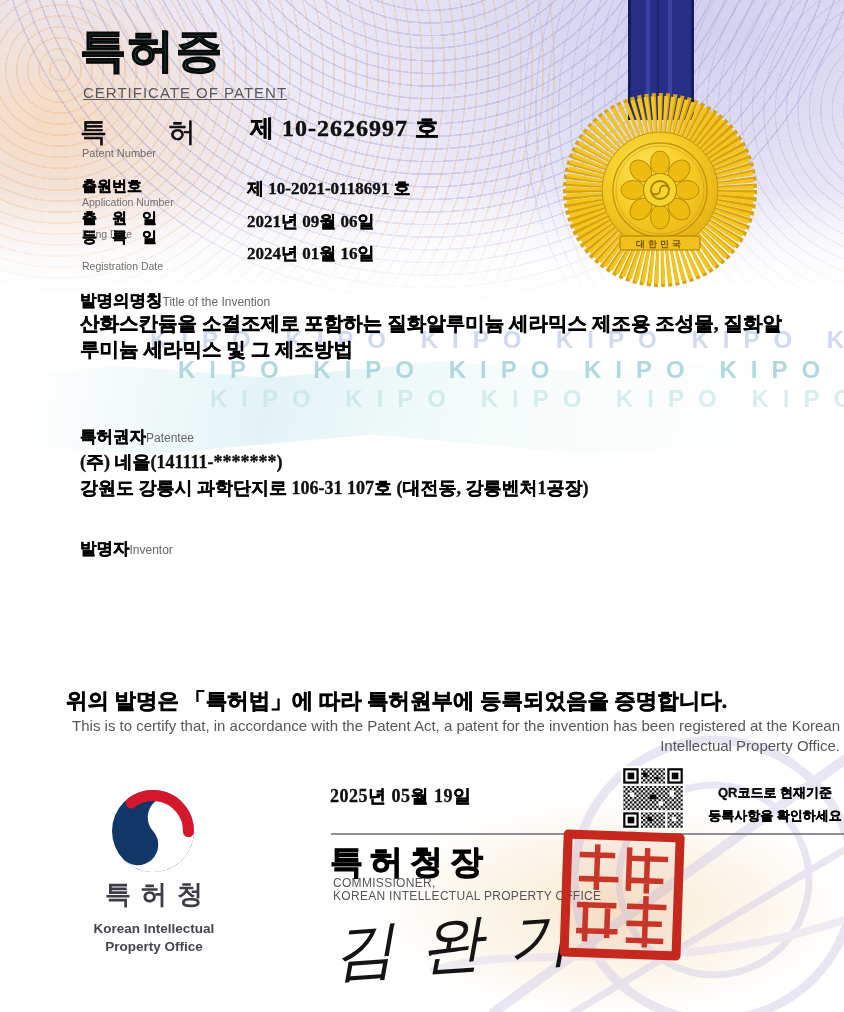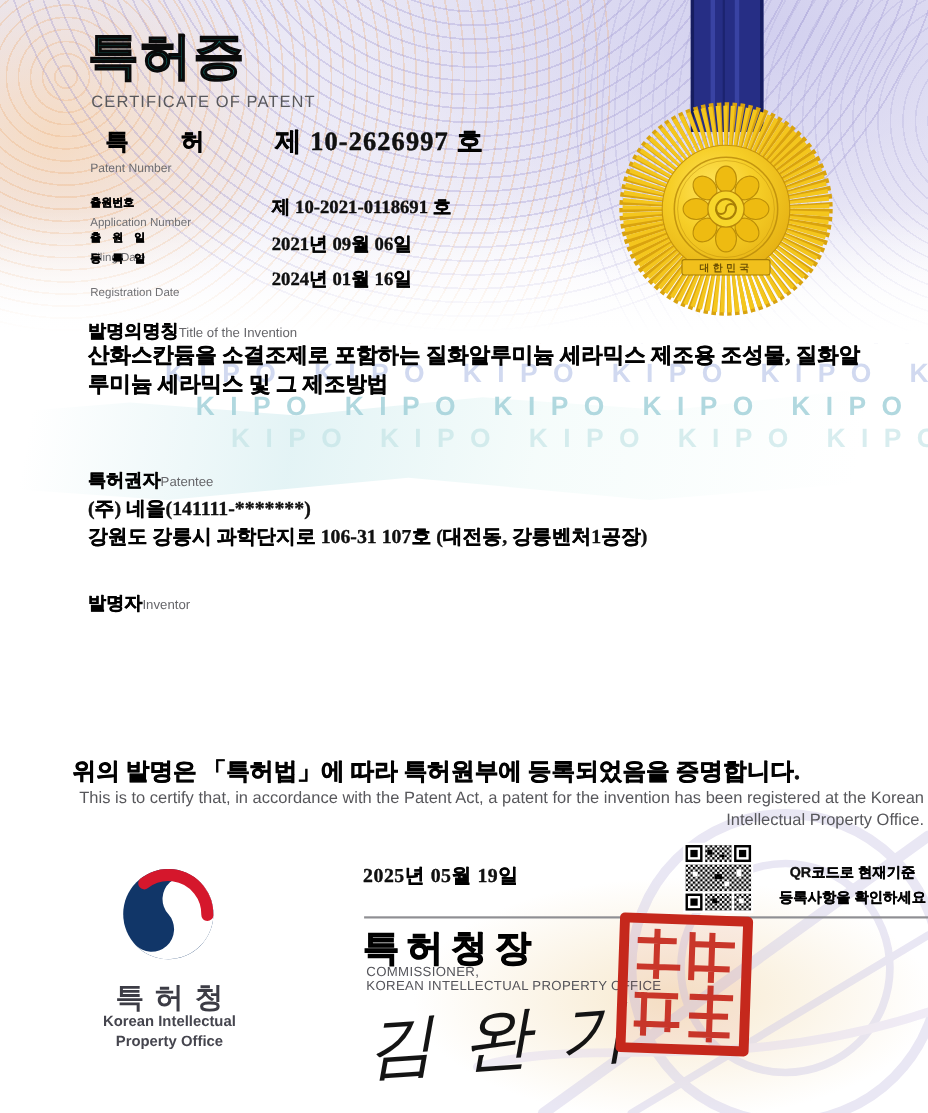--- a/index.html
+++ b/index.html
@@ -28,42 +28,42 @@
   .wm{position:absolute;white-space:nowrap;font-weight:bold;font-size:24px;letter-spacing:14px;}
   .wm1{left:150px;top:326px;color:#c2cdeb;opacity:.75;}
   .wm2{left:178px;top:356px;color:#a4d2da;opacity:.85;}
   .wm3{left:210px;top:385px;color:#bfe2e4;opacity:.6;}
   .parchment{position:absolute;left:376px;top:798px;width:472px;height:220px;
       background:radial-gradient(closest-side,rgba(244,224,186,.70),rgba(244,224,186,0));}
 
   
   .title{left:80px;top:20px;font-size:46px;font-weight:900;color:#0f766e;
       -webkit-text-stroke:1.4px #0a0a0a;letter-spacing:2px;}
-  .title-en{left:83px;top:84px;font-size:15px;color:#58585c;letter-spacing:1px;}
+  .title-en{left:83px;top:84px;font-size:15px;color:#58585c;letter-spacing:1px;text-decoration:underline;}
   .serif{font-family:"Liberation Serif",serif;font-weight:bold;}
-  .pn-label{left:96px;top:114px;font-size:21px;font-weight:700;-webkit-text-stroke:.6px #000;}
+  .pn-label{left:80px;top:114px;font-size:27px;font-weight:400;-webkit-text-stroke:.6px #000;}
   .pn-value{left:250px;top:112px;font-size:24px;letter-spacing:1px;-webkit-text-stroke:.4px #000;}
   .pn-sub{left:82px;top:147px;font-size:11px;color:#6c6c70;}
-  .f-label{left:82px;font-size:10px;font-weight:900;text-align:center;-webkit-text-stroke:.4px #000;}
+  .f-label{left:82px;font-size:15px;font-weight:900;text-align:center;-webkit-text-stroke:.4px #000;}
   .f-sub{left:82px;font-size:10.5px;color:#6f6f73;}
   .f-value{left:247px;font-size:17px;-webkit-text-stroke:.3px #000;}
   .sec-label{font-size:16.5px;font-weight:900;-webkit-text-stroke:.4px #000;color:#0a0a0a;}
   .sec-sub{font-size:12px;color:#66666a;font-weight:normal;-webkit-text-stroke:0;}
   .big-serif{font-size:18px;-webkit-text-stroke:.3px #000;}
   .inv-title{left:80px;top:311px;width:716px;font-size:19.5px;line-height:26px;-webkit-text-stroke:.4px #000;}
   .stmt-ko{left:66px;top:686px;width:776px;font-size:21.5px;-webkit-text-stroke:.5px #000;}
   .stmt-en{left:66px;top:716px;width:774px;font-size:15px;line-height:19.5px;color:#57575b;text-align:right;}
   .issue-date{left:330px;top:784px;font-size:18px;letter-spacing:.5px;-webkit-text-stroke:.3px #000;}
   .rule{left:331px;top:833px;width:513px;height:2px;background:#8f8f93;}
   .comm{left:330px;top:840px;font-size:33px;font-weight:900;-webkit-text-stroke:1px #000;letter-spacing:7px;}
   .comm-en{left:333px;font-size:12px;color:#54545a;letter-spacing:.3px;}
   .qr-note{left:702px;width:146px;text-align:center;font-size:13px;font-weight:bold;
       -webkit-text-stroke:.3px #000;}
   .kipo-ko{left:88px;top:877px;width:132px;text-align:center;font-size:26px;font-weight:800;
-      letter-spacing:10px;color:#3c3c45;text-indent:10px;margin-top:12px;}
+      letter-spacing:10px;color:#3c3c45;text-indent:10px;}
   .kipo-en{left:70px;width:168px;text-align:center;font-size:13.5px;font-weight:bold;color:#45454e;}
 </style>
 </head>
 <body>
 
 <div class="page">
 
   <div class="bg-top">
     <div class="rings rings-b"></div>
     <div class="rings rings-a"></div>

